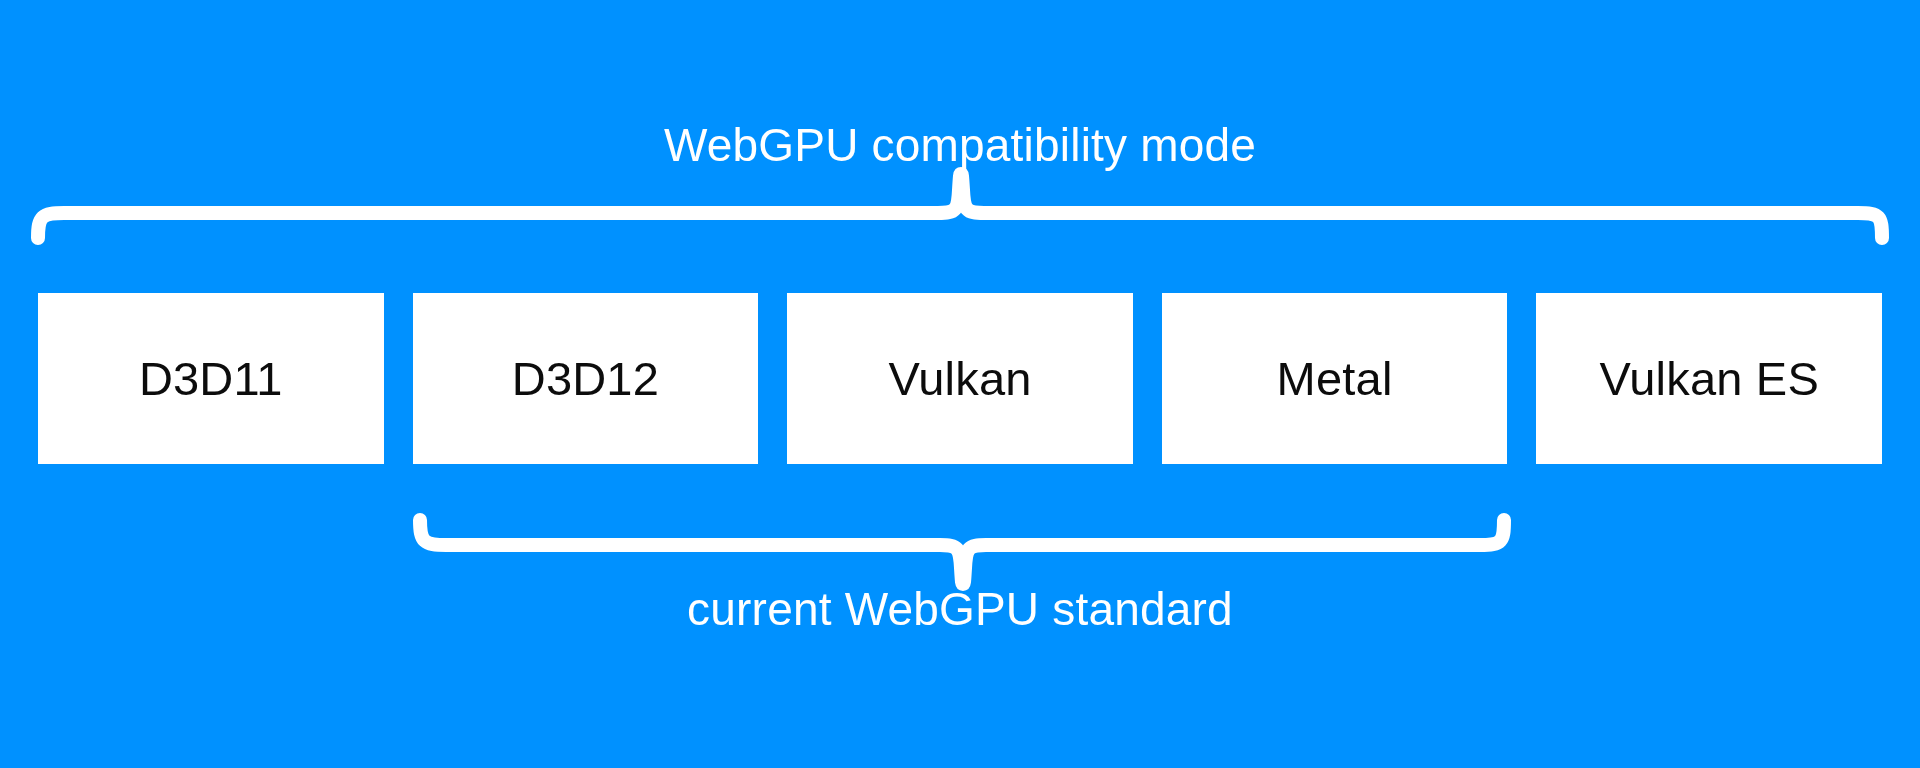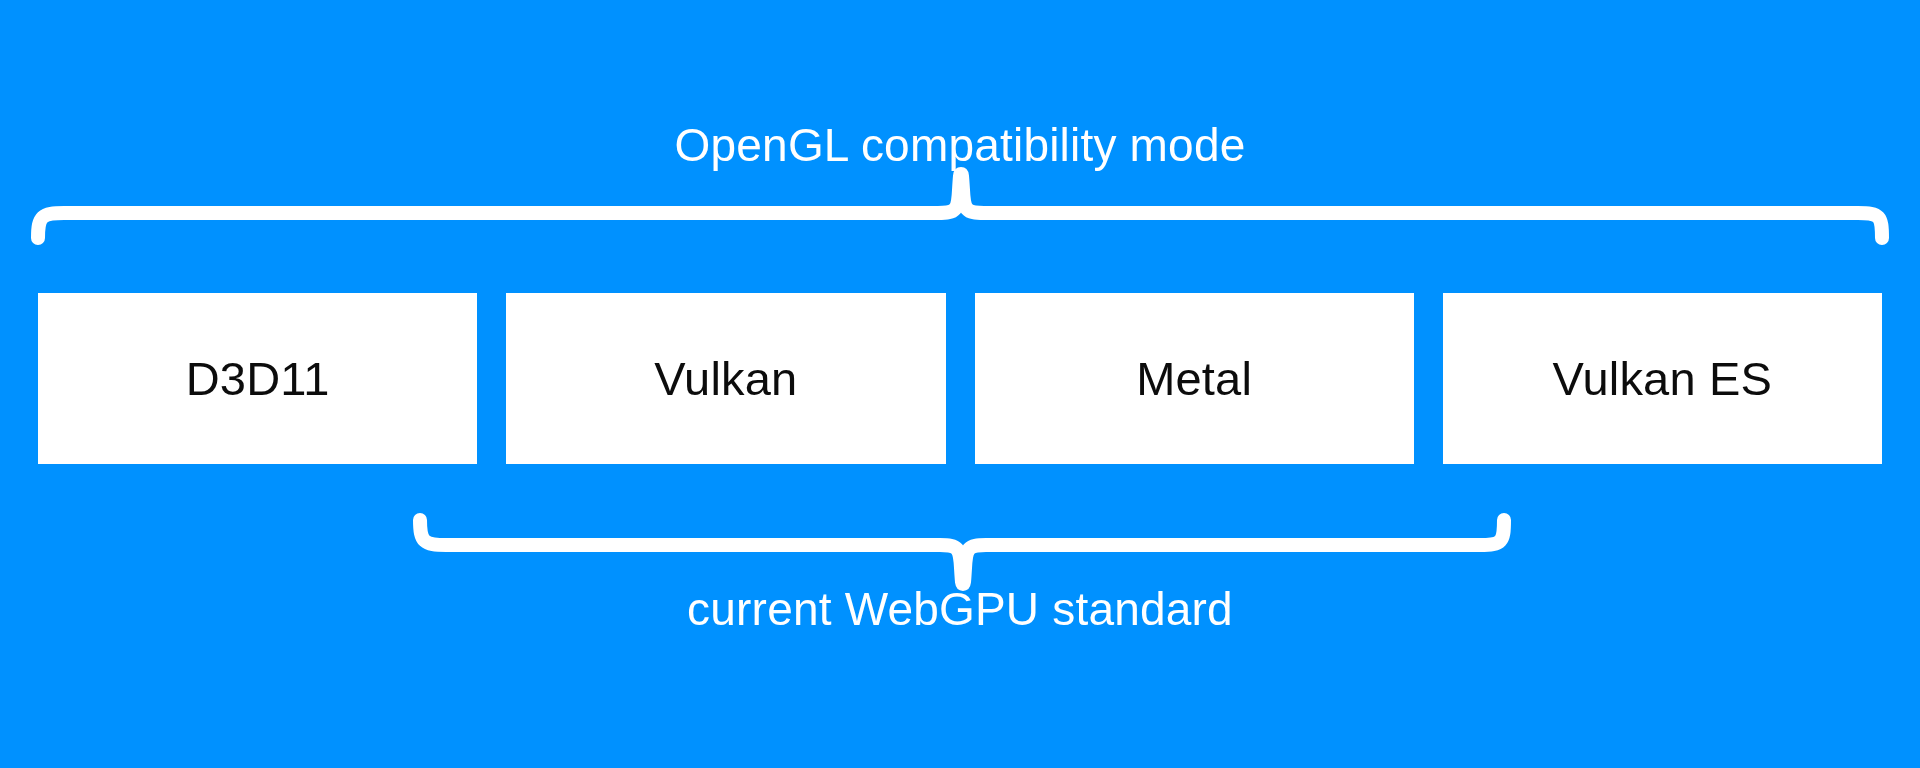--- a/index.html
+++ b/index.html
@@ -74,37 +74,40 @@
     font-weight: 400;
     letter-spacing: 0.2px;
     white-space: nowrap;
   }
 </style>
 </head>
 <body>
 
 <div id="canvas">
 
-  <div class="brace-label" id="top-label">OpenGL compatibility mode</div>
+  <div class="brace-label" id="top-label">WebGPU compatibility mode</div>
 
   <svg class="brace-svg" id="top-brace" width="1860" height="80" viewBox="0 0 1860 80">
     <path d="M 8 72
              C 8 50, 12 47, 34 47
              L 908 47
              C 926 47, 928 44, 929 24
              C 930 8, 930 8, 931 8
              C 932 8, 932 8, 933 24
              C 934 44, 936 47, 954 47
              L 1828 47
              C 1850 47, 1852 50, 1852 72" fill="none" stroke="#ffffff" stroke-width="14" stroke-linecap="round"></path>
   </svg>
 
   <div id="boxes">
     <div class="api-box">
       <span class="api-box-label">D3D11</span>
+    </div>
+    <div class="api-box">
+      <span class="api-box-label">D3D12</span>
     </div>
     <div class="api-box">
       <span class="api-box-label">Vulkan</span>
     </div>
     <div class="api-box">
       <span class="api-box-label">Metal</span>
     </div>
     <div class="api-box">
       <span class="api-box-label">Vulkan ES</span>
     </div>

